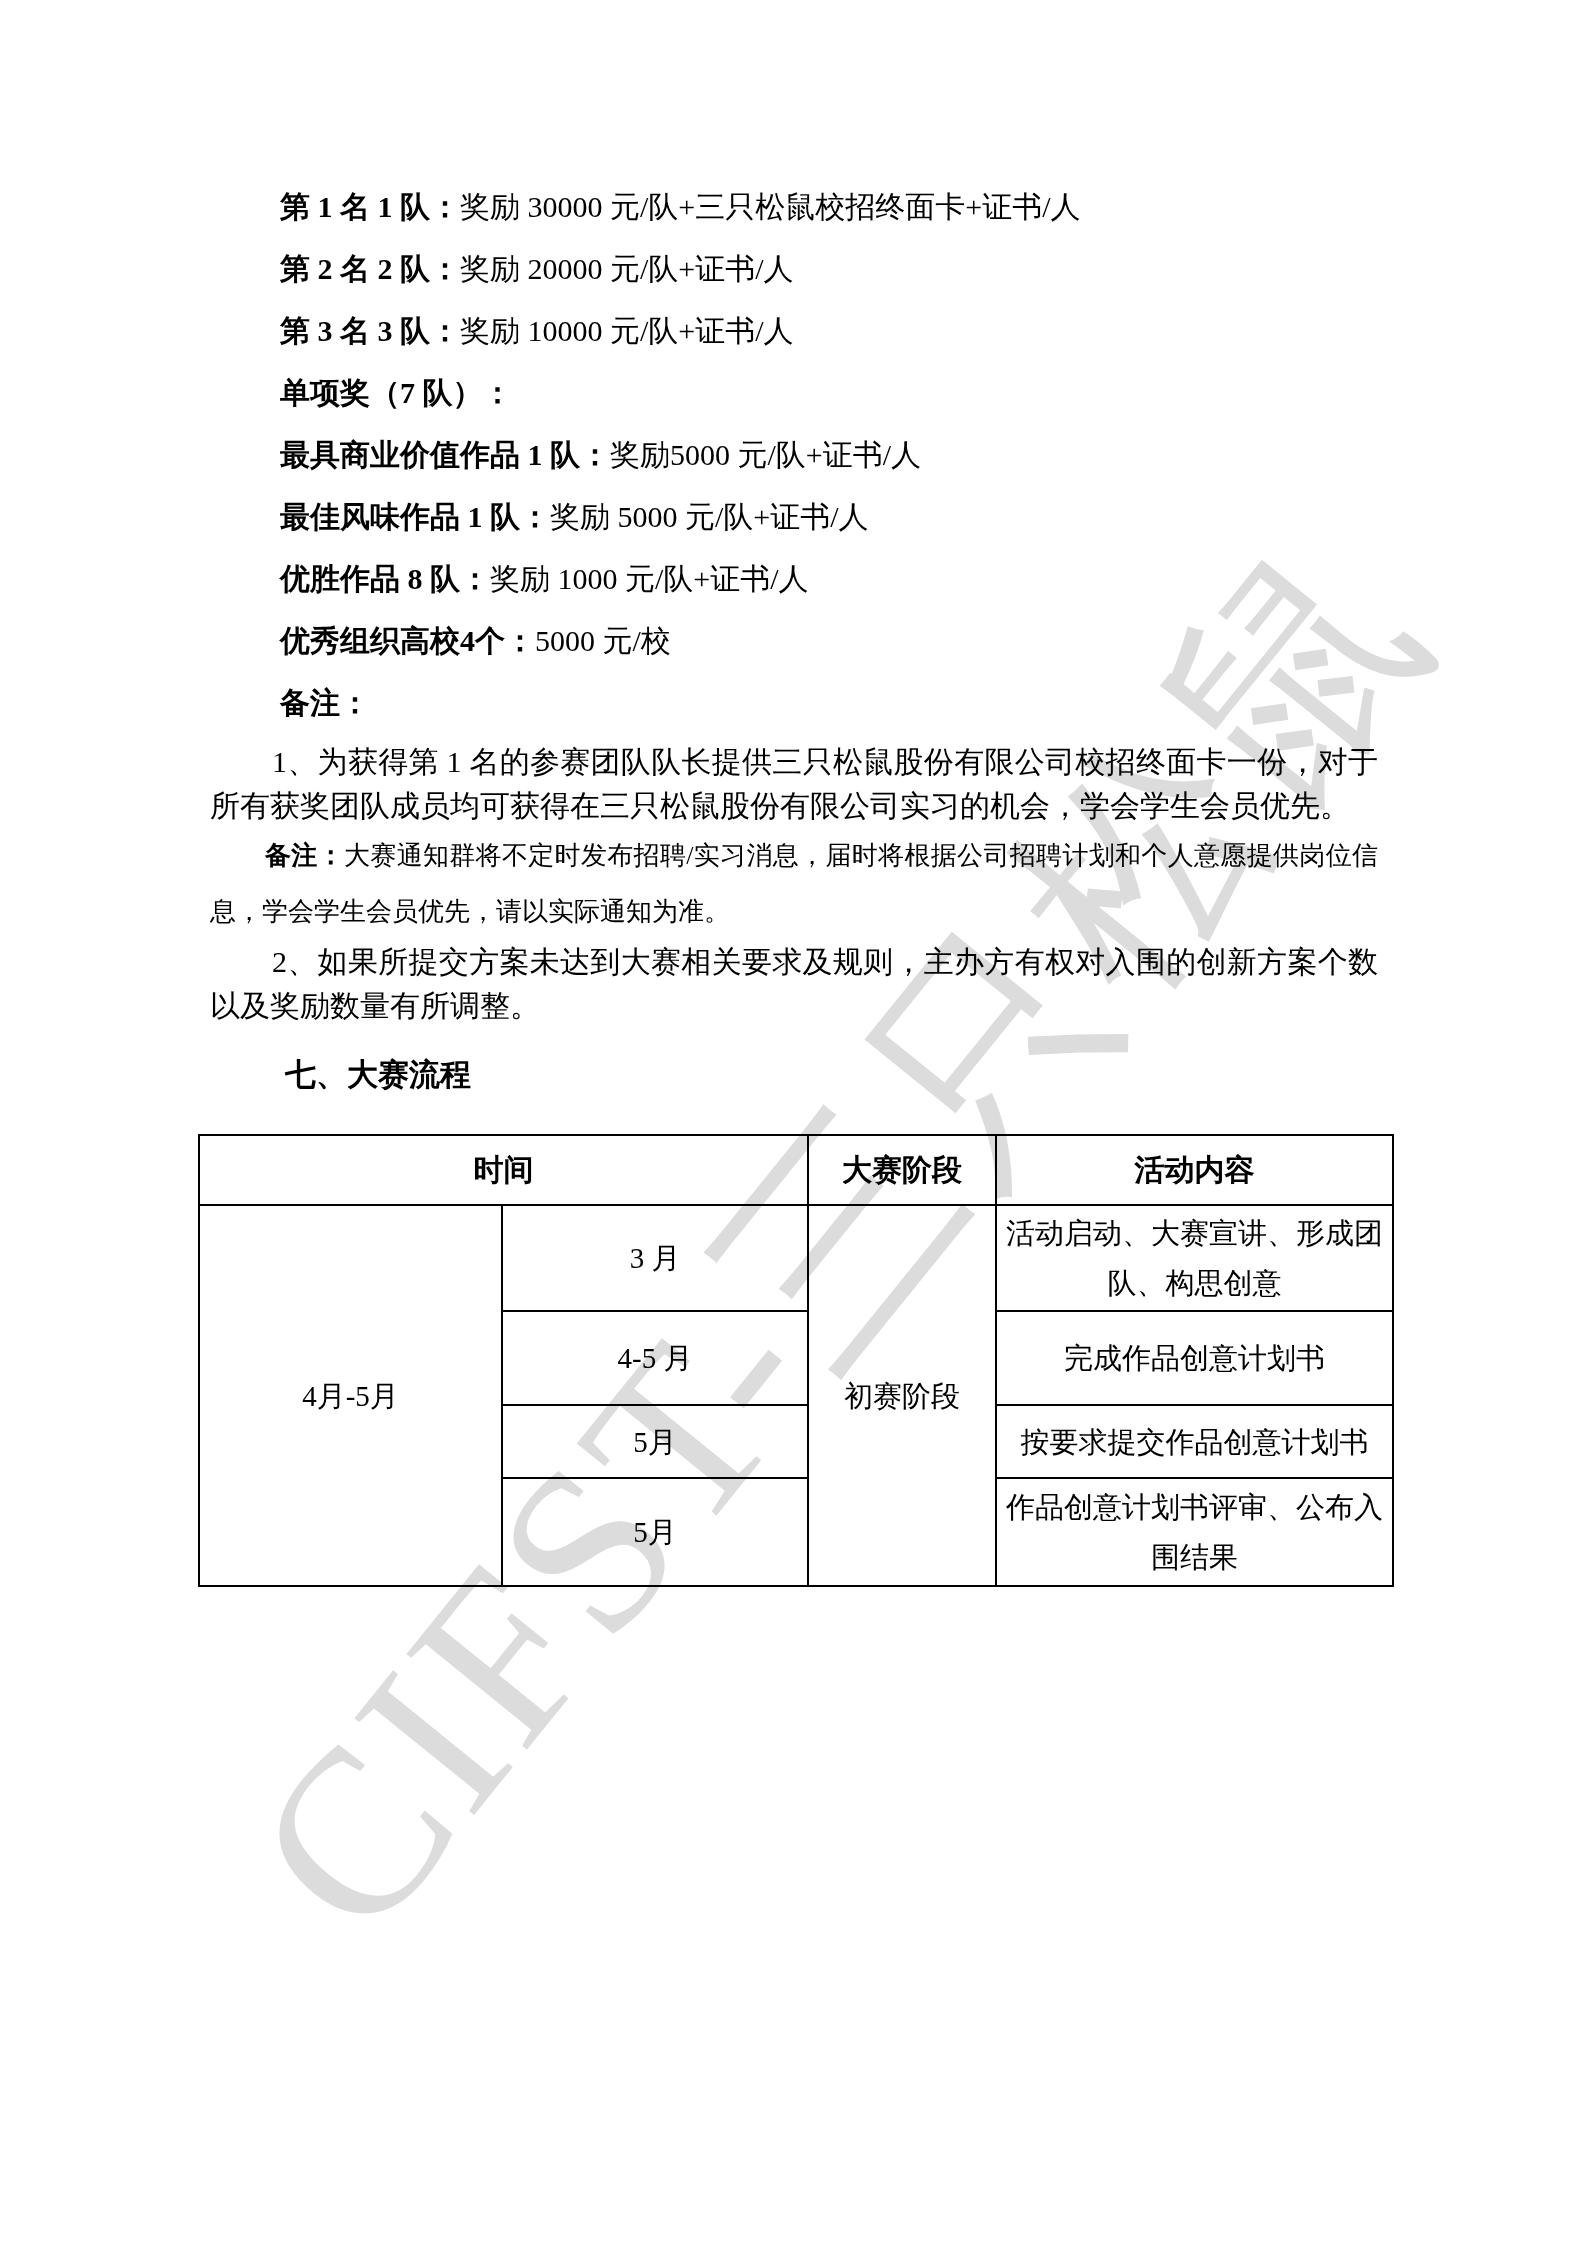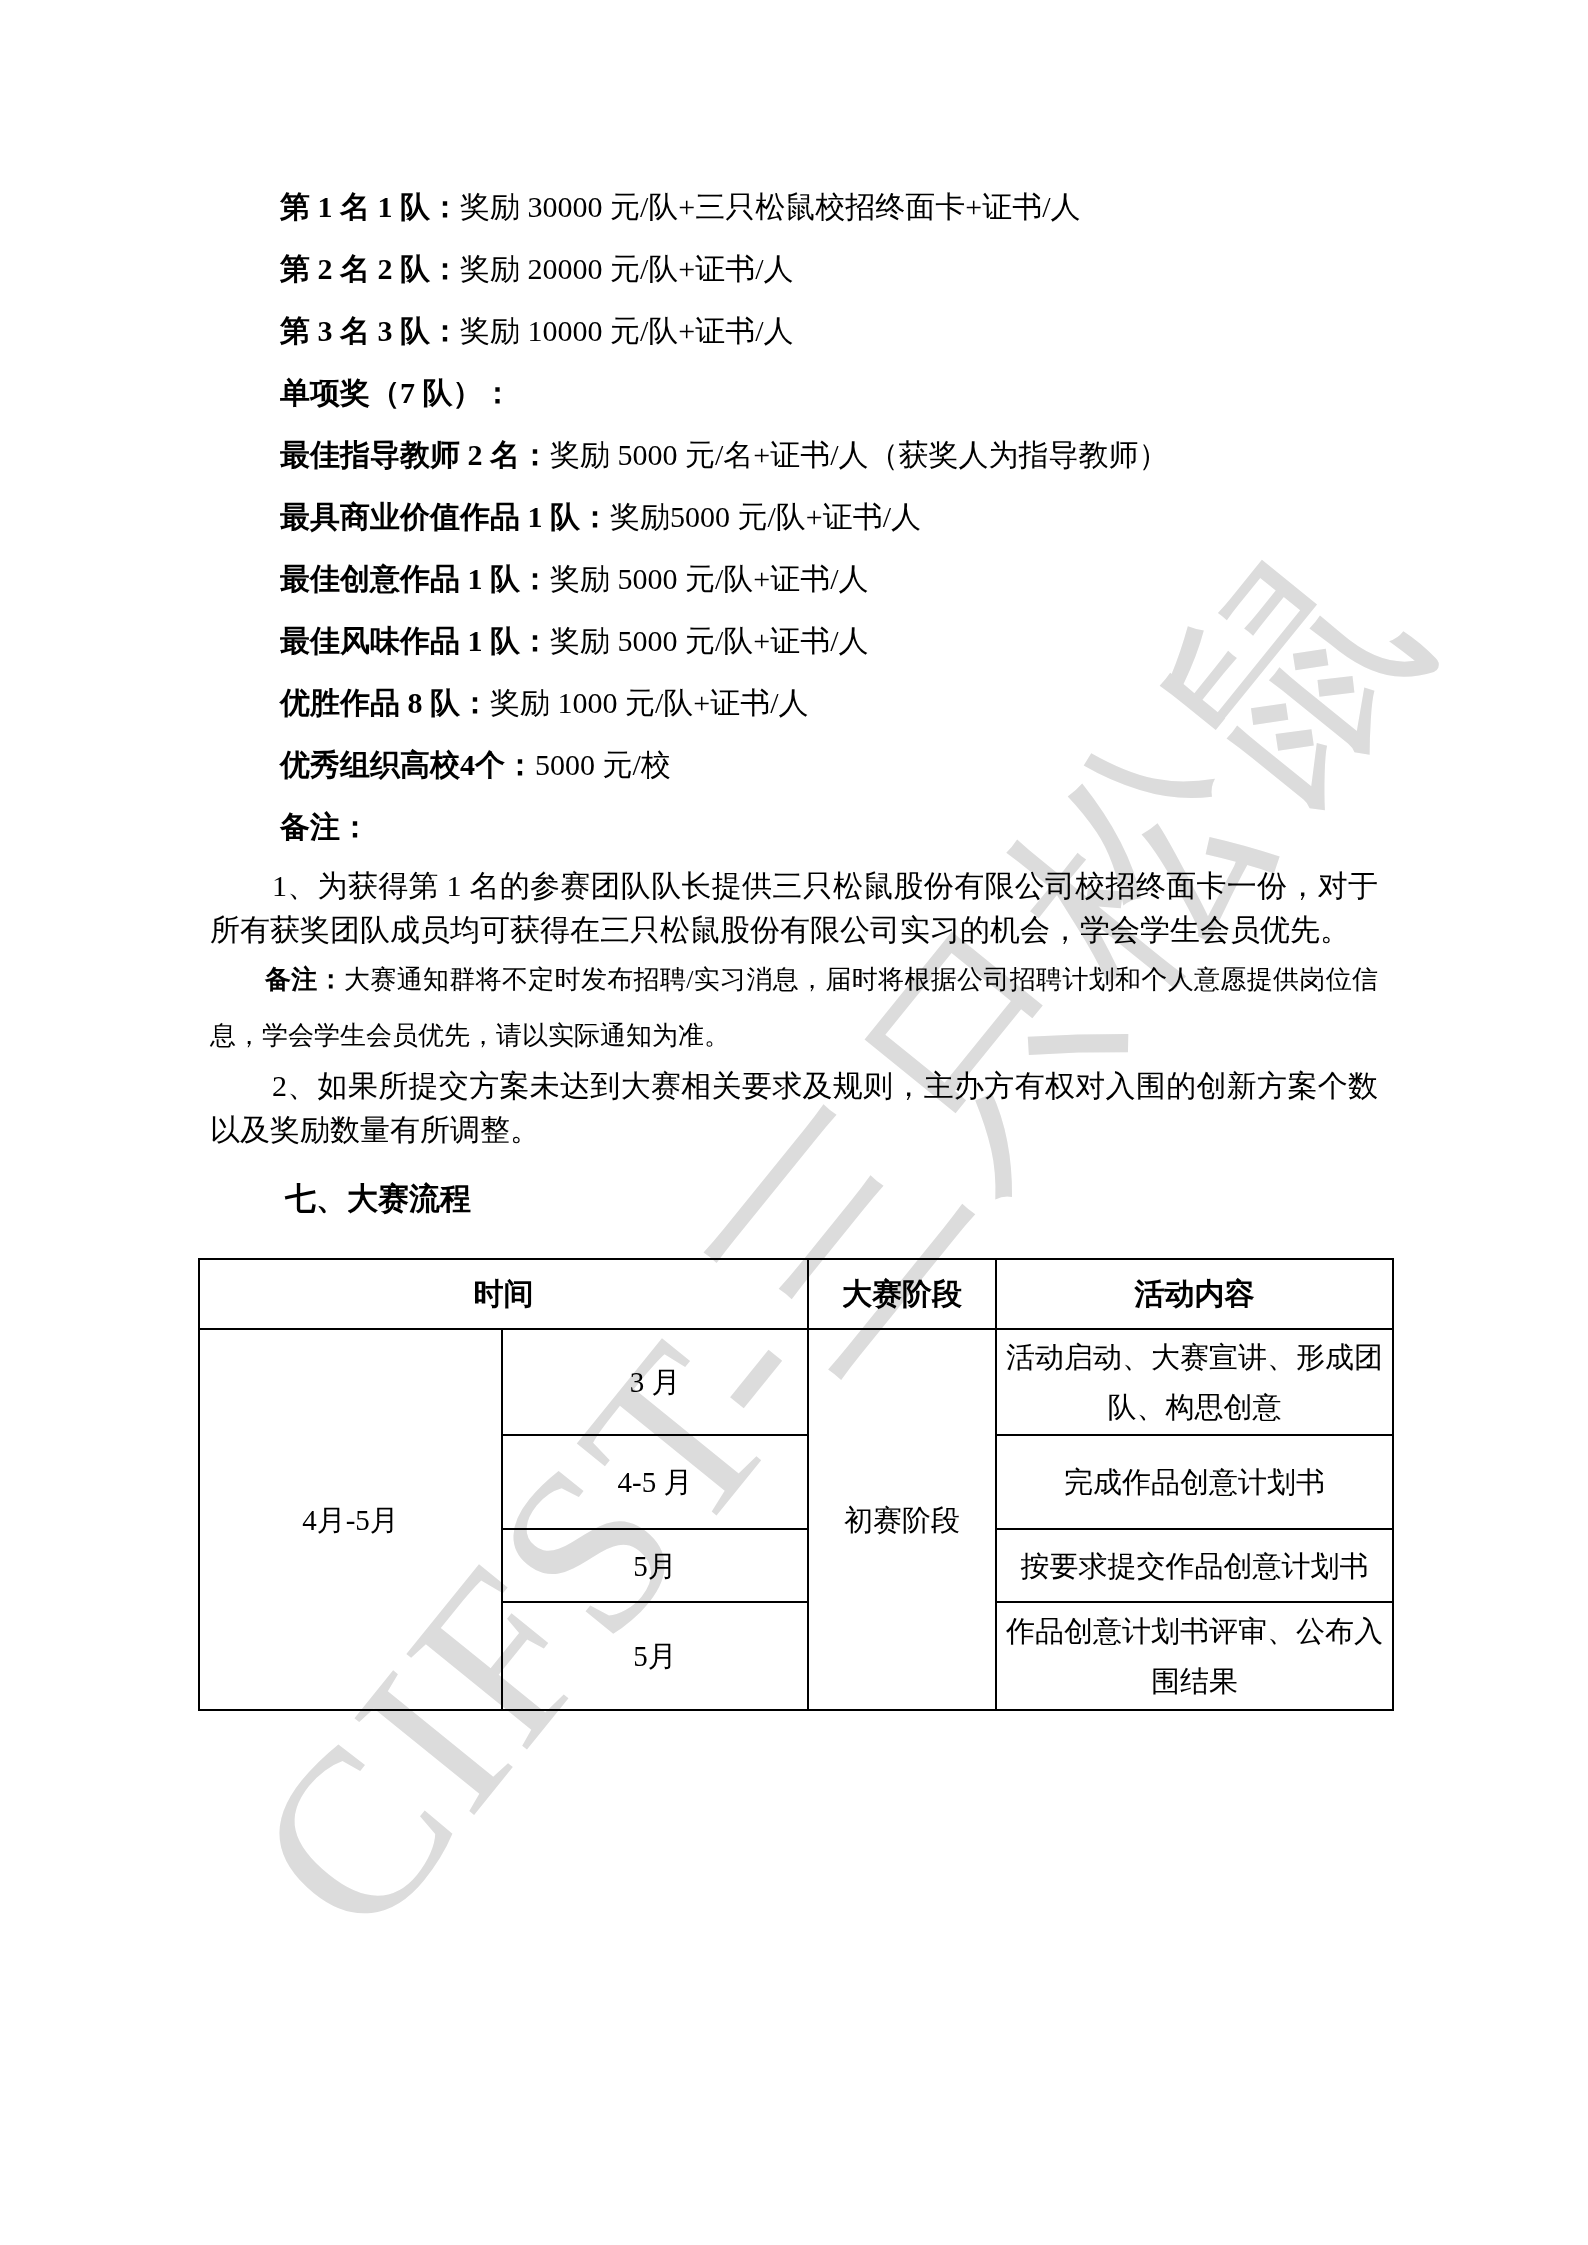--- a/index.html
+++ b/index.html
@@ -92,23 +92,21 @@
 
   <div class="watermark">CIFST-三只松鼠</div>
 
   <div class="content">
 
     <div class="prize-list">
       <div class="prize-line"><b>第 1 名 1 队：</b><span>奖励 30000 元/队+三只松鼠校招终面卡+证书/人</span></div>
       <div class="prize-line"><b>第 2 名 2 队：</b><span>奖励 20000 元/队+证书/人</span></div>
       <div class="prize-line"><b>第 3 名 3 队：</b><span>奖励 10000 元/队+证书/人</span></div>
       <div class="prize-line"><b>单项奖（7 队）：</b><span></span></div>
-      <div class="prize-line"><b>最佳指导教师 2 名：</b><span>奖励 5000 元/名+证书/人（获奖人为指导教师）</span></div>
       <div class="prize-line"><b>最具商业价值作品 1 队：</b><span>奖励5000 元/队+证书/人</span></div>
-      <div class="prize-line"><b>最佳创意作品 1 队：</b><span>奖励 5000 元/队+证书/人</span></div>
       <div class="prize-line"><b>最佳风味作品 1 队：</b><span>奖励 5000 元/队+证书/人</span></div>
       <div class="prize-line"><b>优胜作品 8 队：</b><span>奖励 1000 元/队+证书/人</span></div>
       <div class="prize-line"><b>优秀组织高校4个：</b><span>5000 元/校</span></div>
       <div class="prize-line"><b>备注：</b><span></span></div>
     </div>
 
     <p class="para first">1、为获得第 1 名的参赛团队队长提供三只松鼠股份有限公司校招终面卡一份，对于所有获奖团队成员均可获得在三只松鼠股份有限公司实习的机会，学会学生会员优先。</p>
 
     <p class="para-small"><b>备注：</b><span>大赛通知群将不定时发布招聘/实习消息，届时将根据公司招聘计划和个人意愿提供岗位信息，学会学生会员优先，请以实际通知为准。</span></p>
 

